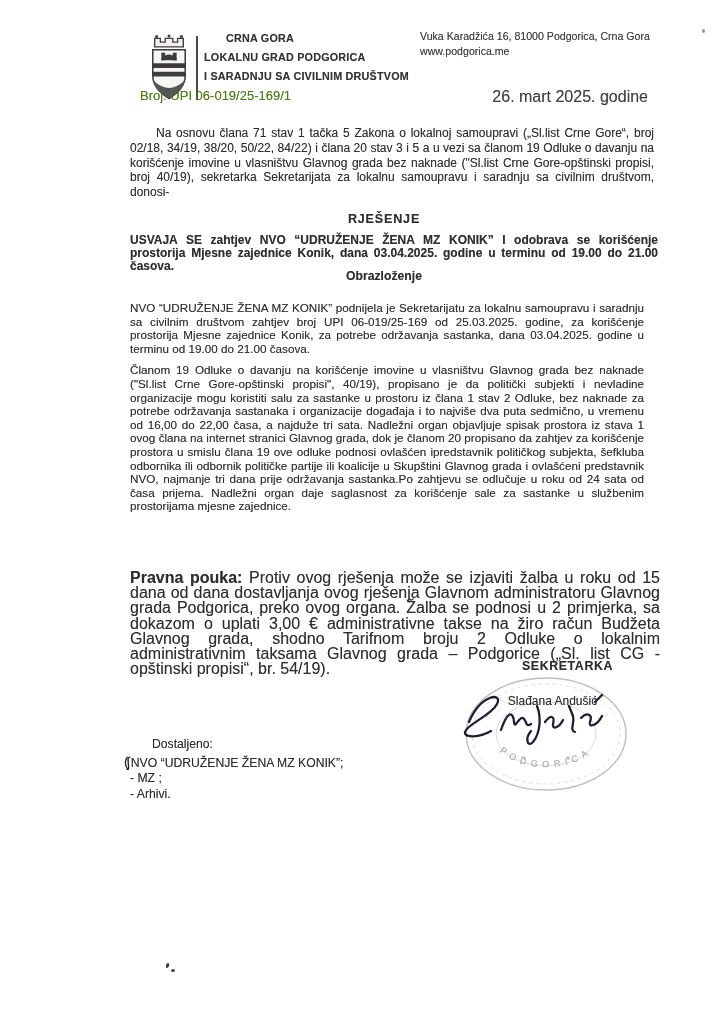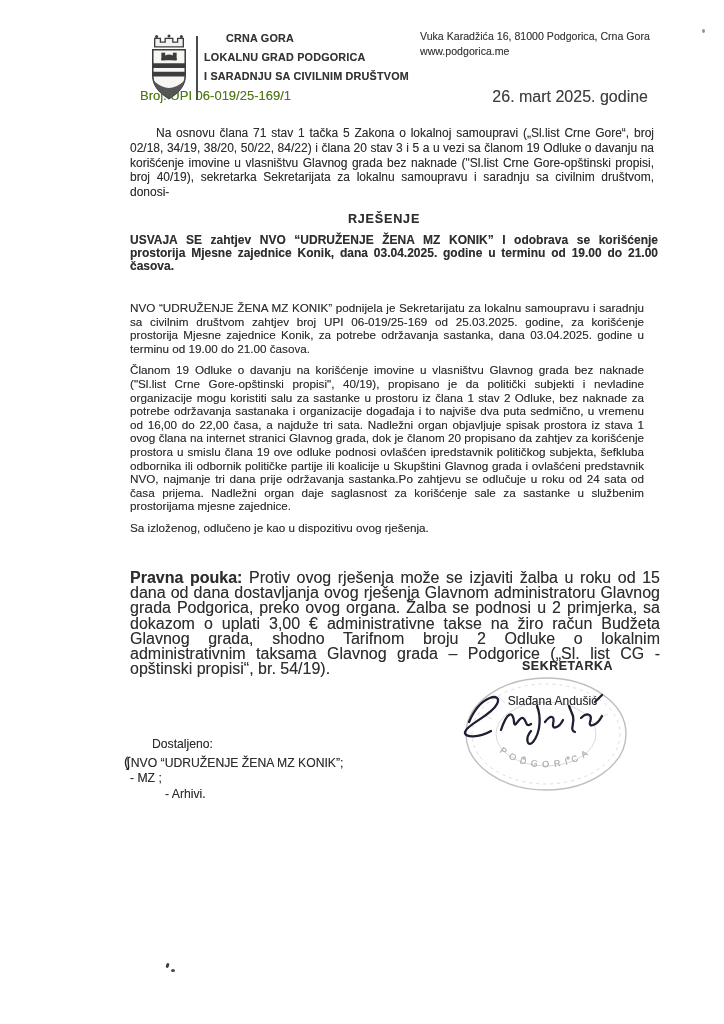--- a/index.html
+++ b/index.html
@@ -32,21 +32,21 @@
   
   .sig-role{left:470px;top:659px;width:195px;text-align:center;font-size:12.4px;font-weight:700;letter-spacing:.6px;z-index:3;}
   .sig-name{left:455px;top:694px;width:195px;text-align:center;font-size:12px;z-index:3;}
   .stamp{left:458px;top:674px;z-index:1;opacity:.85;}
   .sig-scribble{left:455px;top:686px;z-index:4;}
   
   .dist-head{left:152px;top:737px;font-size:12.2px;}
   .dist-item0{left:124px;top:754px;font-size:12.2px;}
   .dist-mark{display:inline-block;transform:rotate(-4deg);font-size:14px;color:#232325;letter-spacing:-2px;margin-right:3px;}
   .dist-item1{left:130px;top:771px;font-size:12.2px;}
-  .dist-item2{left:130px;top:787px;font-size:12.2px;margin-left:35px;}
+  .dist-item2{left:130px;top:787px;font-size:12.2px;}
   
   .speck1{left:166px;top:963px;width:3px;height:5px;background:#3c3c3e;border-radius:60% 40% 50% 50%;transform:rotate(18deg);}
   .speck2{left:171px;top:969px;width:4px;height:3px;background:#47474a;border-radius:50%;}
   .speck3{left:702px;top:29px;width:3px;height:4px;background:#7a7a7d;border-radius:50%;opacity:.8;}
 </style>
 </head>
 <body>
 
 <div class="page">
 
@@ -87,25 +87,25 @@
 
   <div class="abs refrow-num">Broj: UPI 06-019/25-169/1</div>
   <div class="abs refrow-date">26. mart 2025. godine</div>
 
   <p class="abs intro">Na osnovu člana 71 stav 1 tačka 5 Zakona o lokalnoj samoupravi („Sl.list Crne Gore“, broj 02/18, 34/19, 38/20, 50/22, 84/22) i člana  20 stav 3 i 5 a u vezi sa članom 19  Odluke o davanju na korišćenje imovine u vlasništvu Glavnog grada bez naknade ("Sl.list Crne Gore-opštinski propisi, broj 40/19), sekretarka Sekretarijata za lokalnu samoupravu i saradnju sa civilnim društvom, donosi-</p>
 
   <div class="abs doc-title">RJEŠENJE</div>
 
   <p class="abs decision">USVAJA SE zahtjev NVO “UDRUŽENJE ŽENA MZ KONIK”  I odobrava se korišćenje prostorija Mjesne zajednice Konik, dana 03.04.2025. godine u terminu od 19.00 do 21.00 časova.</p>
 
+  <div class="abs sec-head">Obrazloženje</div>
 
   <div class="abs bodyblock">
     <p>NVO “UDRUŽENJE ŽENA MZ KONIK” podnijela je Sekretarijatu za lokalnu samoupravu i saradnju sa civilnim društvom  zahtjev broj UPI 06-019/25-169 od 25.03.2025. godine, za korišćenje prostorija Mjesne zajednice Konik, za potrebe održavanja sastanka, dana 03.04.2025. godine u terminu od 19.00 do 21.00 časova.</p>
     <p>Članom 19 Odluke o davanju na korišćenje imovine u vlasništvu Glavnog grada bez naknade ("Sl.list Crne Gore-opštinski propisi", 40/19), propisano je da politički subjekti i nevladine organizacije mogu koristiti salu za sastanke u prostoru iz člana 1 stav 2 Odluke, bez naknade za potrebe održavanja sastanaka i organizacije događaja i to najviše dva puta sedmično, u vremenu od 16,00 do 22,00 časa, a najduže tri sata. Nadležni organ objavljuje spisak prostora iz stava 1 ovog člana na internet stranici Glavnog grada, dok je članom 20 propisano  da zahtjev za korišćenje prostora u smislu člana 19 ove odluke podnosi ovlašćen ipredstavnik političkog subjekta, šefkluba odbornika ili odbornik političke partije ili koalicije u Skupštini Glavnog grada i ovlašćeni predstavnik NVO, najmanje tri dana prije održavanja sastanka.Po zahtjevu se odlučuje u roku od 24 sata od časa prijema. Nadležni organ daje saglasnost za korišćenje sale za sastanke u službenim prostorijama mjesne zajednice.</p>
-    <p>Sa izloženog, odlučeno je kao u dispozitivu ovog rješenja.</p>
   </div>
 
   <p class="abs legal"><b>Pravna pouka:</b><span> Protiv ovog rješenja može se izjaviti žalba u roku od 15 dana od dana dostavljanja ovog rješenja Glavnom administratoru Glavnog grada Podgorica, preko ovog organa. Žalba se podnosi u 2 primjerka, sa dokazom o uplati 3,00 € administrativne takse na žiro račun Budžeta Glavnog grada, shodno Tarifnom broju 2 Odluke o lokalnim administrativnim taksama Glavnog grada – Podgorice („Sl. list CG - opštinski propisi“, br. 54/19).</span></p>
 
   <div class="abs sig-role">SEKRETARKA</div>
   <div class="abs sig-name">Slađana Andušić</div>
 
   <svg class="abs stamp" width="176" height="122" viewBox="0 0 176 122" xmlns="http://www.w3.org/2000/svg">
     <ellipse cx="88" cy="60" rx="80" ry="56" fill="none" stroke="#b5b4b2" stroke-width="1.4"></ellipse>
     <ellipse cx="88" cy="60" rx="74" ry="50" fill="none" stroke="#c6c5c2" stroke-width="1" stroke-dasharray="3 4" opacity=".7"></ellipse>

